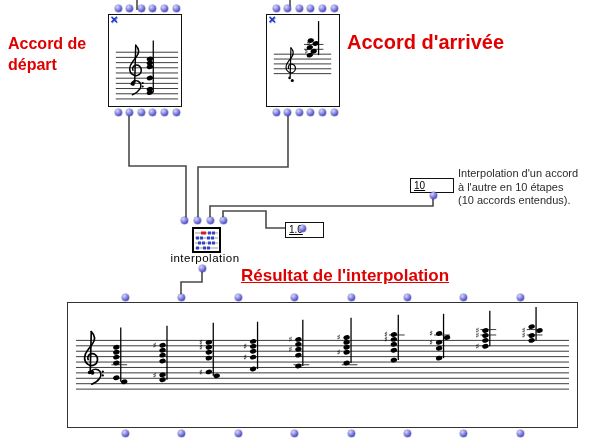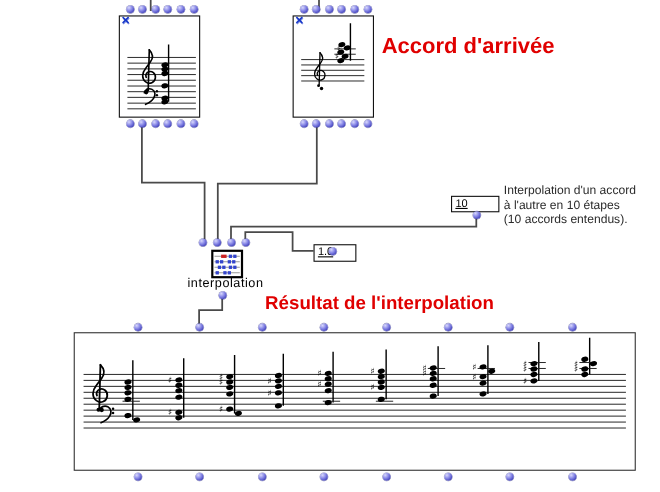--- a/index.html
+++ b/index.html
@@ -9,21 +9,21 @@
   .wires polyline{fill:none;stroke:#4a4a4a;stroke-width:1.6;}
   .ombox{position:absolute;background:#fff;border:1.5px solid #111;box-sizing:border-box;}
   .closeicon{position:absolute;left:1px;top:0px;color:#1536c9;font-weight:900;font-size:10px;
              line-height:10px;text-shadow:0.5px 0.5px 0 #8090e0;cursor:pointer;}
   .port{position:absolute;width:7px;height:7px;border-radius:50%;
         background:radial-gradient(circle at 32% 28%,#d8d8fb 0%,#8a8ae8 40%,#4a4ac0 75%,#2e2e96 100%);
         box-shadow:0 0 0 0.5px rgba(40,40,120,.55);}
   .redlabel{position:absolute;color:#e00000;font-weight:bold;white-space:nowrap;}
   .lbl-depart{left:8px;top:33px;font-size:16px;line-height:21px;}
   .lbl-arrivee{left:347px;top:31px;font-size:20px;}
-  .lbl-resultat{left:241px;top:266px;font-size:17px;}
+  .lbl-resultat{left:241px;top:266px;font-size:17px;text-decoration:underline;}
   .valuebox{position:absolute;background:#fff;border:1.2px solid #111;box-sizing:border-box;
             font-size:10px;line-height:12px;padding:1px 0 0 3px;color:#000;}
   .valuebox span{text-decoration:underline;text-align:right;}
   .vb10{left:410px;top:178px;width:44px;height:15px;}
   .vb1{left:285px;top:222px;width:39px;height:16px;}
   .comment{position:absolute;left:458px;top:167px;width:145px;font-size:11px;line-height:13.5px;
            color:#2b2b2b;}
   .interp-icon{position:absolute;left:192px;top:227px;width:29px;height:26px;background:#fff;
                border:2px solid #000;box-sizing:border-box;}
   .interp-label{position:absolute;left:166px;top:252px;width:78px;text-align:center;
@@ -41,20 +41,24 @@
   <svg class="wires">
     <polyline points="137,0 137,10"></polyline>
     <polyline points="290,0 290,10"></polyline>
     <polyline points="129,115 129,166 186,166 186,218"></polyline>
     <polyline points="288,115 288,167 198,167 198,218"></polyline>
     <polyline points="433,197 433,206 210,206 210,218"></polyline>
     <polyline points="302,228 266,228 266,211 223,211 223,218"></polyline>
     <polyline points="202,269 202,282 181,282 181,297"></polyline>
   </svg>
 
+  <div class="redlabel lbl-depart">
+    <div>Accord de</div>
+    <div>départ</div>
+  </div>
   <div class="redlabel lbl-arrivee">Accord d'arrivée</div>
   <div class="redlabel lbl-resultat">Résultat de l'interpolation</div>
 
   <div class="comment">
     <div>Interpolation d'un accord</div>
     <div>à l'autre en 10 étapes</div>
     <div>(10 accords entendus).</div>
   </div>
 
   <div class="ombox chordbox1">

